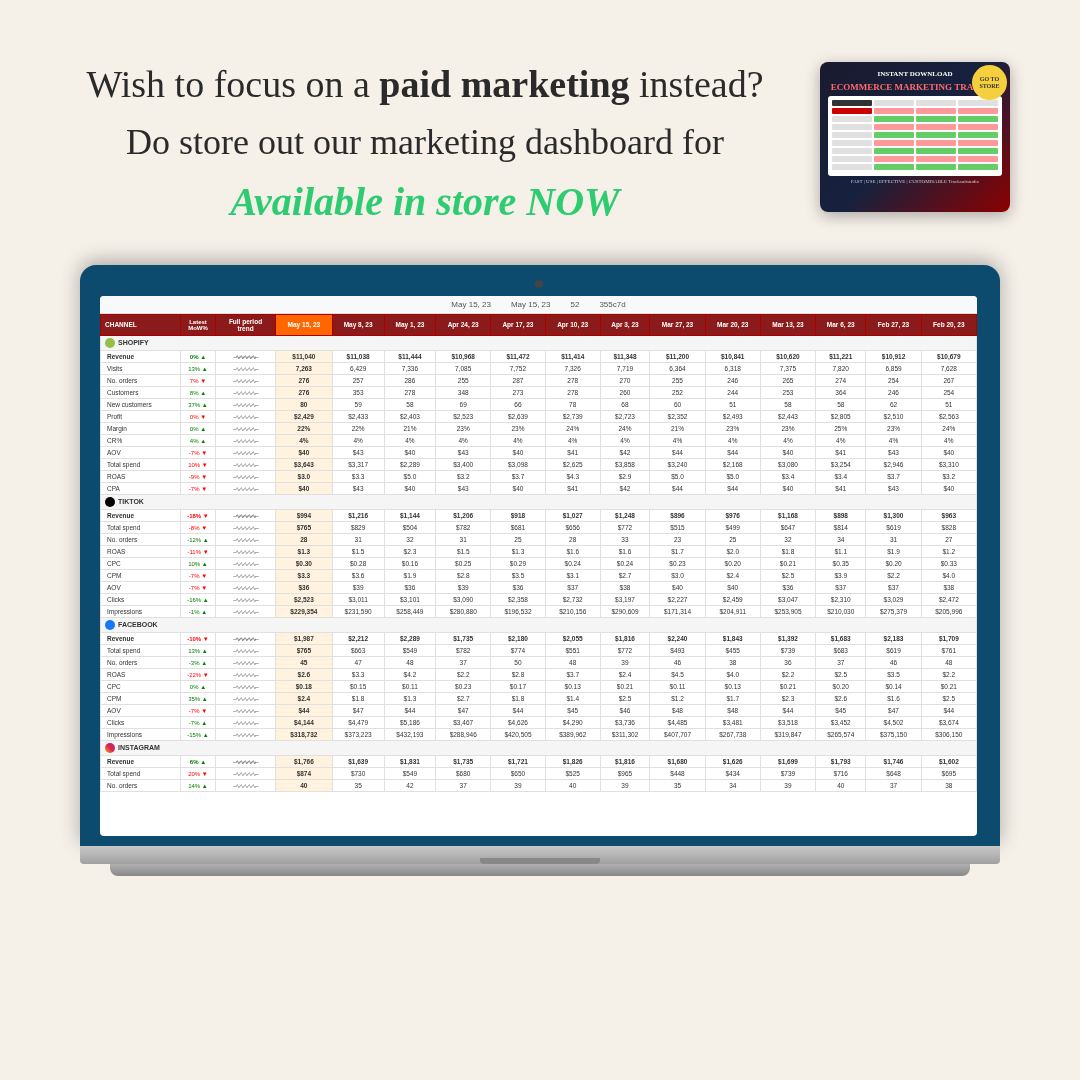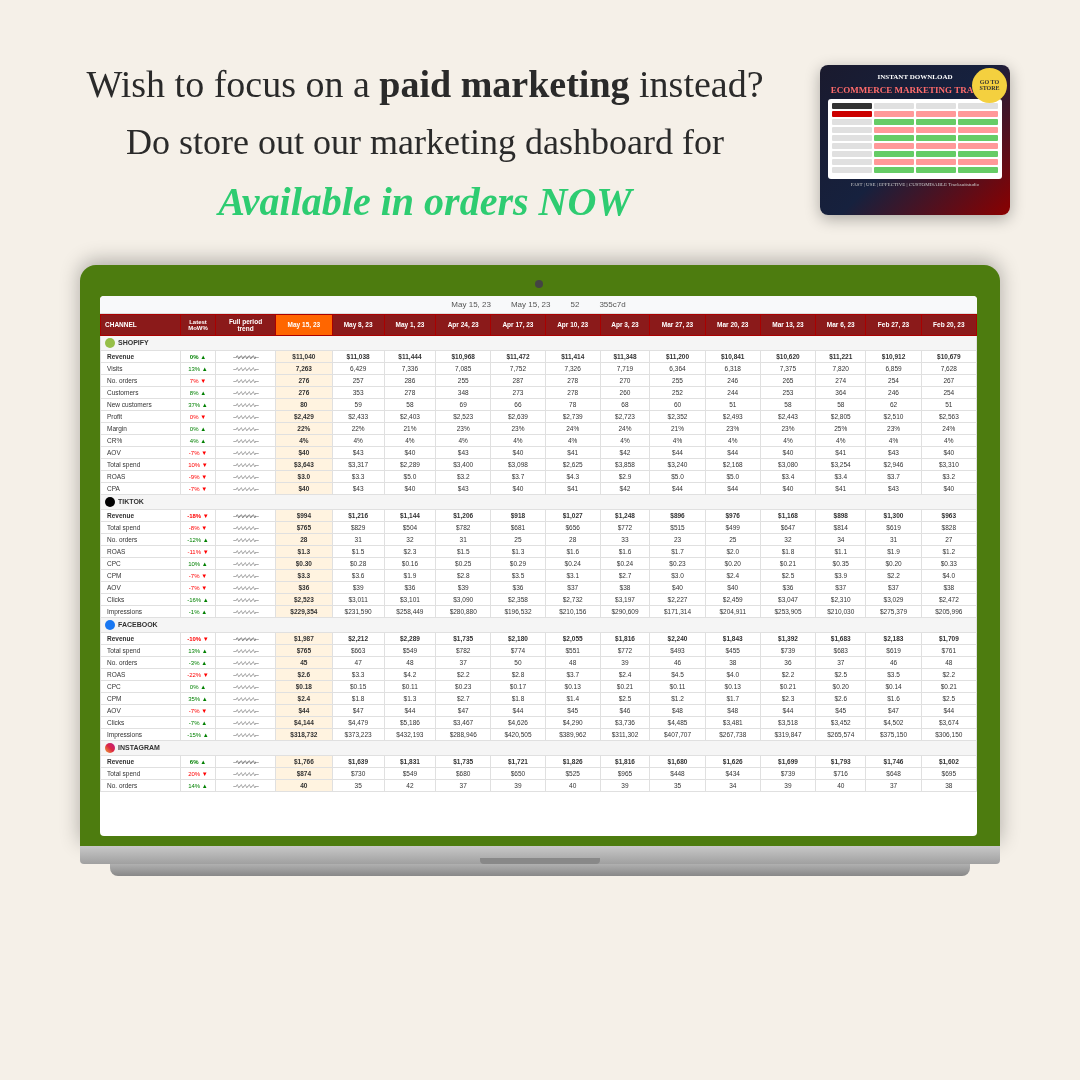--- a/index.html
+++ b/index.html
@@ -8,21 +8,21 @@
       height: 1080px;
       background-color: #f5f0e8;
       font-family: Georgia, 'Times New Roman', serif;
       overflow: hidden;
       position: relative;
     }
 
     .top-section {
       padding: 60px 60px 30px 60px;
       display: flex;
-      align-items: flex-end;
+      align-items: center;
       justify-content: space-between;
     }
 
     .text-content {
       flex: 1;
       padding-right: 30px;
     }
 
     .headline {
       font-size: 38px;
@@ -154,21 +154,21 @@
       margin-top: 10px;
       position: relative;
     }
 
     .laptop-outer {
       width: 920px;
       position: relative;
     }
 
     .laptop-screen-bezel {
-      background: #4d7c0f;
+      background: #0c4a6e;
       border-radius: 16px 16px 0 0;
       padding: 15px 23px 10px 20px;
       position: relative;
       box-shadow: 0 -4px 20px rgba(0,0,0,0.3);
     }
 
     .laptop-camera {
       width: 8px;
       height: 8px;
       background: #444;
@@ -321,21 +321,21 @@
   </style>
 </head>
 <body>
 
 <div class="top-section">
   <div class="text-content">
     <p class="headline">
       <span>Wish to focus on a </span><strong>paid marketing</strong><span> instead?</span>
     </p>
     <p class="subheadline">Do store out our marketing dashboard for</p>
-    <p class="available-text">Available in orders NOW</p>
+    <p class="available-text">Available in store NOW</p>
   </div>
 
   <div class="product-image">
     <div class="product-card">
       <div class="product-card-inner">
         <div class="product-label">INSTANT DOWNLOAD</div>
         <div class="product-title-card">ECOMMERCE MARKETING TRACKER</div>
         <div class="product-spreadsheet">
           <div class="mini-row">
               <div class="mini-cell dark"></div>

